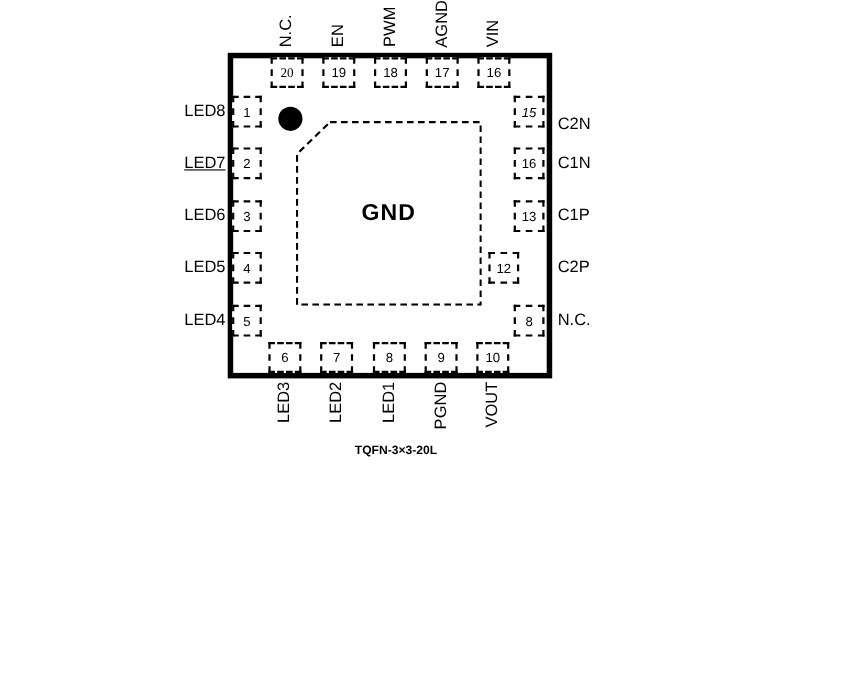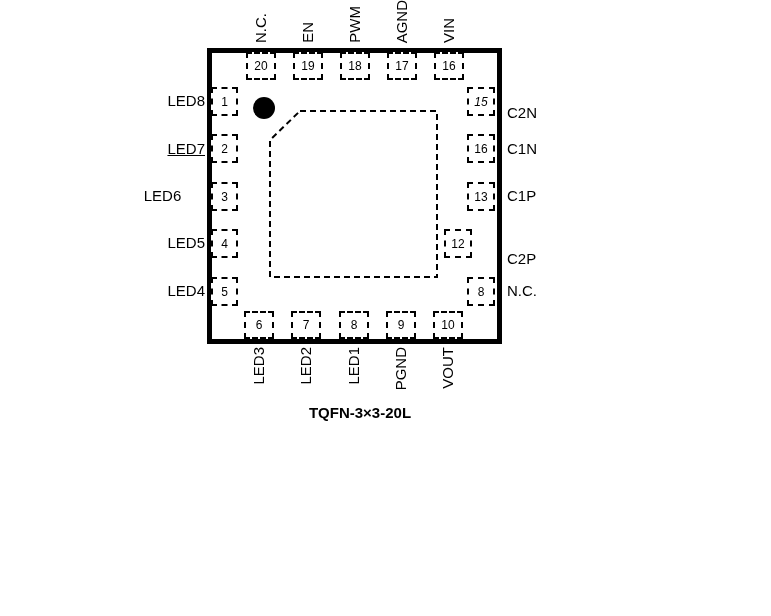--- a/index.html
+++ b/index.html
@@ -36,37 +36,38 @@
     border-radius:50%; background:var(--line);
   }
   .epad-svg { position:absolute; left:269px; top:110px; }
   .epad-label {
     position:absolute; left:269px; top:110px; width:169px; height:168px;
     display:flex; align-items:center; justify-content:center;
     font-size:21px; font-weight:bold; letter-spacing:1px;
   }
   .caption {
     position:absolute; left:230px; top:404px; width:260px; text-align:center;
-    font-size:15px; font-weight:bold;
+    font-size:11px; font-weight:bold;
   }
 </style>
 </head>
 <body>
 
 <div class="canvas">
 
   <div class="pkg"></div>
 
   <svg class="epad-svg" width="169" height="168" viewBox="0 0 169 168">
     <path d="M31 1 L168 1 L168 167 L1 167 L1 30 Z" fill="none" stroke="#000" stroke-width="2" stroke-dasharray="6 4"></path>
   </svg>
+  <div class="epad-label">GND</div>
 
   <div class="dot"></div>
 
-  <div class="pad pad-top" style="left:246px; top:52px;">
+  <div class="pad pad-top" style="left:246px; top:52px;font-family:Liberation Serif, serif;">
       <span>20</span>
     </div>
   <div class="pad pad-top" style="left:293px; top:52px;">
       <span>19</span>
     </div>
   <div class="pad pad-top" style="left:340px; top:52px;">
       <span>18</span>
     </div>
   <div class="pad pad-top" style="left:387px; top:52px;">
       <span>17</span>
@@ -118,28 +119,28 @@
     </div>
   <div class="pad pad-bottom" style="left:386px; top:311px;">
       <span>9</span>
     </div>
   <div class="pad pad-bottom" style="left:433px; top:311px;">
       <span>10</span>
     </div>
 
   <div class="hlabel hlabel-left" style="top:92px;">LED8</div>
   <div class="hlabel hlabel-left" style="top:140px;text-decoration:underline;">LED7</div>
-  <div class="hlabel hlabel-left" style="top:187px;text-align:center;">LED6</div>
+  <div class="hlabel hlabel-left" style="top:187px;">LED6</div>
   <div class="hlabel hlabel-left" style="top:234px;">LED5</div>
   <div class="hlabel hlabel-left" style="top:282px;">LED4</div>
 
   <div class="hlabel hlabel-right" style="top:104px;">C2N</div>
   <div class="hlabel hlabel-right" style="top:140px;">C1N</div>
   <div class="hlabel hlabel-right" style="top:187px;">C1P</div>
-  <div class="hlabel hlabel-right" style="top:234px;margin-top:16px;">C2P</div>
+  <div class="hlabel hlabel-right" style="top:234px;">C2P</div>
   <div class="hlabel hlabel-right" style="top:282px;">N.C.</div>
 
   <div class="vlabel vlabel-top" style="left:253px;">N.C.</div>
   <div class="vlabel vlabel-top" style="left:300px;">EN</div>
   <div class="vlabel vlabel-top" style="left:347px;">PWM</div>
   <div class="vlabel vlabel-top" style="left:394px;">AGND</div>
   <div class="vlabel vlabel-top" style="left:441px;">VIN</div>
 
   <div class="vlabel vlabel-bottom" style="left:251px;">LED3</div>
   <div class="vlabel vlabel-bottom" style="left:298px;">LED2</div>

